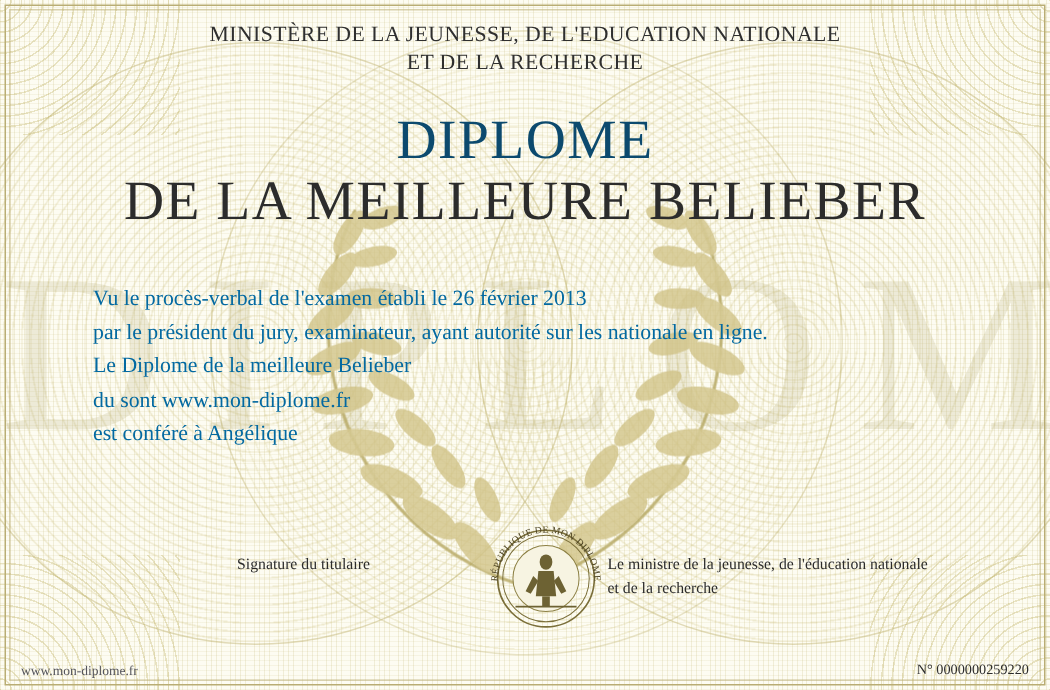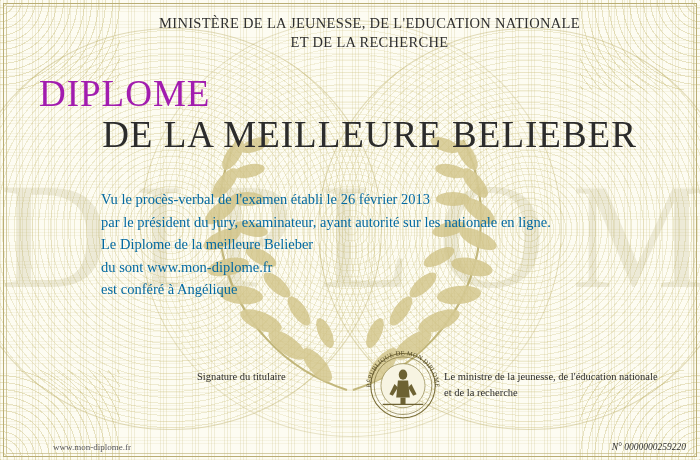--- a/index.html
+++ b/index.html
@@ -102,41 +102,41 @@
     font-size: 150px;
     letter-spacing: 26px;
     color: rgba(176,164,108,0.20);
     font-weight: normal;
     user-select: none;
     pointer-events: none;
     white-space: nowrap;
   }
 
   
-  .content { position: absolute; inset: 0; margin-left: 39px; }
+  .content { position: absolute; inset: 0; }
 
   .ministry {
     position: absolute;
     top: 14px;
     left: 0; right: 0;
     text-align: center;
     color: #2f2f2f;
     font-size: 14.5px;
     line-height: 19px;
     font-variant: small-caps;
     letter-spacing: .3px;
   }
 
   .title1 {
     position: absolute;
     top: 72px;
     left: 0; right: 0;
-    text-align: left;
+    text-align: center;
     font-size: 37px;
-    color: #a21caf;
+    color: #0c4a6e;
     letter-spacing: 1px;
   }
   .title2 {
     position: absolute;
     top: 113px;
     left: 0; right: 0;
     text-align: center;
     font-size: 37px;
     color: #2c2c2c;
     letter-spacing: 1px;
@@ -193,21 +193,20 @@
     bottom: 8px;
     font-size: 9px;
     color: #55555b;
   }
   .footer-right {
     position: absolute;
     right: 14px;
     bottom: 8px;
     font-size: 9.5px;
     color: #2b2b2b;
-    font-style: italic;
   }
 </style>
 </head>
 <body>
 
 <div id="certificate">
 
   <div class="bg-base"></div>
   <div class="bg-oval oval-left"></div>
   <div class="bg-oval oval-right"></div>

